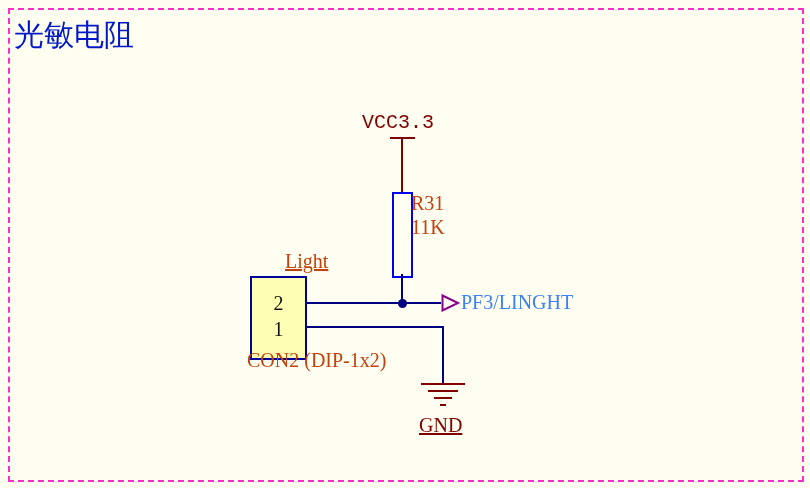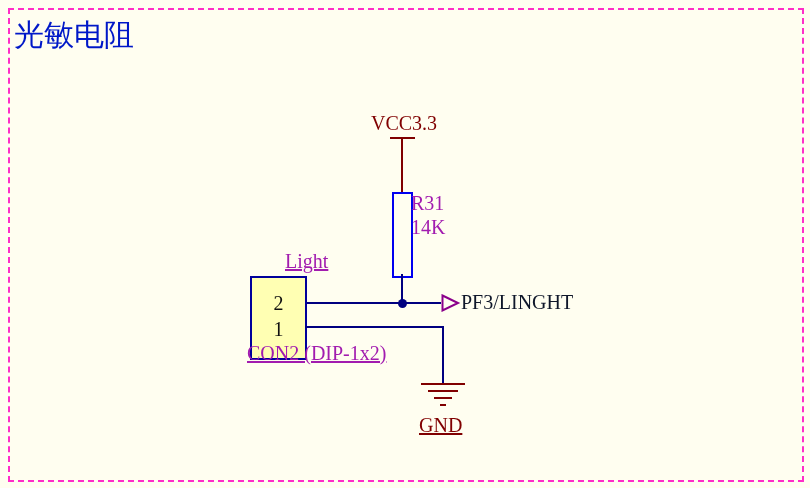--- a/index.html
+++ b/index.html
@@ -13,58 +13,58 @@
     border:2px dashed #FF2DC8;pointer-events:none;
   }
   .label{position:absolute;white-space:nowrap;font-size:20px;line-height:22px;}
   .title{font-size:30px;line-height:34px;color:#0018C8;}
   .wire{position:absolute;background:#000080;}
   .power{background:#800000;}
   .junction{position:absolute;width:9px;height:9px;border-radius:50%;background:#000080;}
   .resistor{position:absolute;border:2px solid #0000F0;background:transparent;}
   .connector{position:absolute;border:2px solid #00009B;background:#FFFFB3;}
   .pin-num{position:absolute;left:0;width:100%;text-align:center;color:#101010;font-size:20px;line-height:22px;}
-  .blue{color:#a21caf;}
+  .blue{color:#c2410c;}
   .maroon{color:#800000;}
-  .purple{color:#0f172a;}
+  .purple{color:#3b82f6;}
   .underline{text-decoration:underline;margin-left:35px;}
 </style>
 </head>
 <body>
 
 <div class="sheet">
   <div class="sheet-border"></div>
 
   <div class="label title" style="left:14px;top:18px;">光敏电阻</div>
 
-  <div class="label maroon" style="left:371px;top:112px;">VCC3.3</div>
+  <div class="label maroon" style="left:362px;top:112px;font-family:Liberation Mono, monospace;">VCC3.3</div>
   <div class="wire power" style="left:390px;top:137px;width:25px;height:2px;"></div>
   <div class="wire power" style="left:401px;top:138px;width:2px;height:54px;"></div>
 
   <div class="resistor" style="left:392px;top:192px;width:17px;height:82px;"></div>
   <div class="label blue" style="left:411px;top:192px;">R31</div>
-  <div class="label blue" style="left:411px;top:216px;">14K</div>
+  <div class="label blue" style="left:411px;top:216px;">11K</div>
 
   <div class="wire" style="left:401px;top:274px;width:2px;height:30px;"></div>
   <div class="junction" style="left:398px;top:299px;"></div>
 
   <div class="wire" style="left:305px;top:302px;width:96px;height:2px;"></div>
   <div class="wire" style="left:403px;top:302px;width:38px;height:2px;"></div>
 
   <svg style="position:absolute;left:441px;top:294px;" width="20" height="18">
     <polygon points="1.5,1.5 17,9 1.5,16.5" fill="none" stroke="#8B008B" stroke-width="2"></polygon>
   </svg>
   <div class="label purple" style="left:461px;top:291px;">PF3/LINGHT</div>
 
   <div class="label blue underline" style="left:250px;top:250px;">Light</div>
   <div class="connector" style="left:250px;top:276px;width:53px;height:80px;">
     <div class="pin-num" style="top:14px;">2</div>
     <div class="pin-num" style="top:40px;">1</div>
   </div>
-  <div class="label blue" style="left:247px;top:342px;text-decoration:underline;">CON2 (DIP-1x2)</div>
+  <div class="label blue" style="left:247px;top:349px;">CON2 (DIP-1x2)</div>
 
   <div class="wire" style="left:305px;top:326px;width:139px;height:2px;"></div>
   <div class="wire" style="left:442px;top:326px;width:2px;height:57px;"></div>
 
   <div class="wire power" style="left:421px;top:383px;width:44px;height:2px;"></div>
   <div class="wire power" style="left:428px;top:390px;width:30px;height:2px;"></div>
   <div class="wire power" style="left:434px;top:397px;width:18px;height:2px;"></div>
   <div class="wire power" style="left:440px;top:404px;width:6px;height:2px;"></div>
   <div class="label maroon" style="left:419px;top:414px;text-decoration:underline;">GND</div>
 </div>

